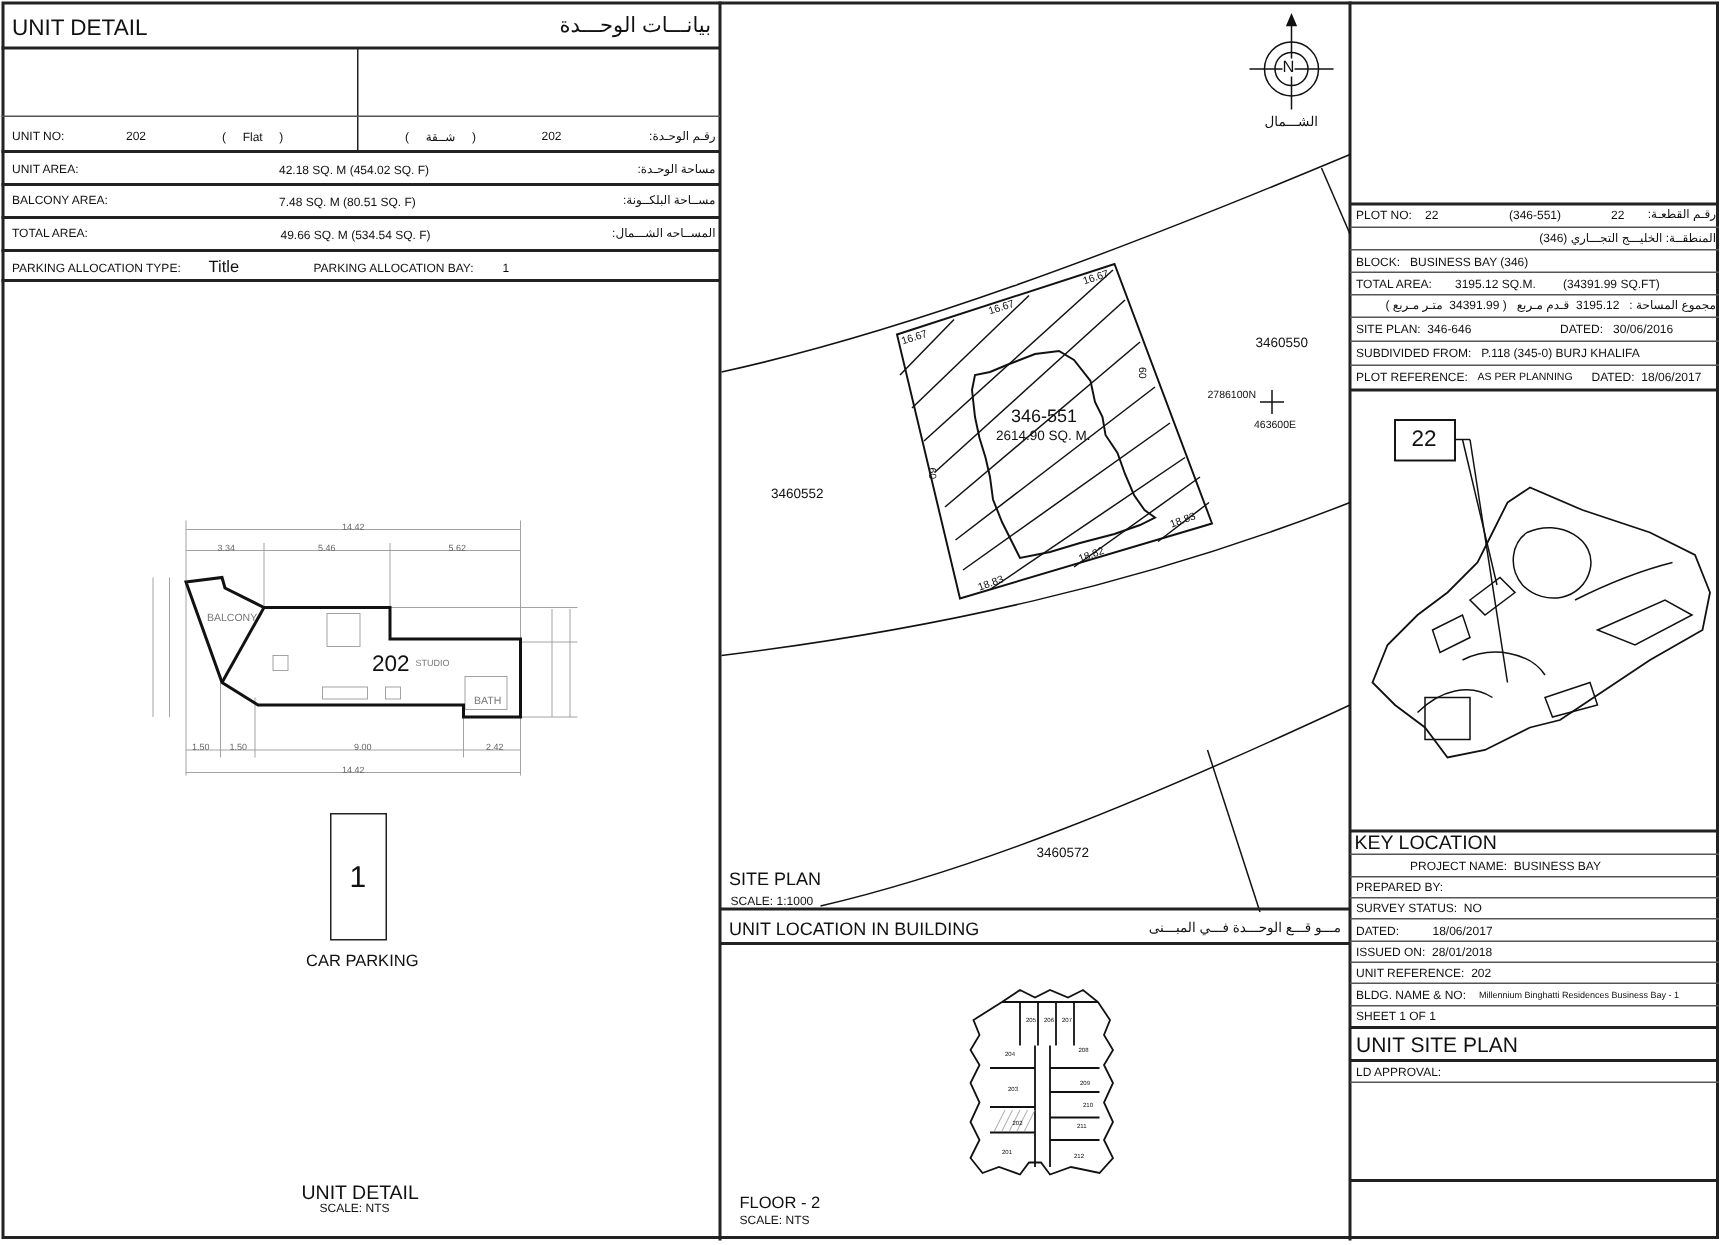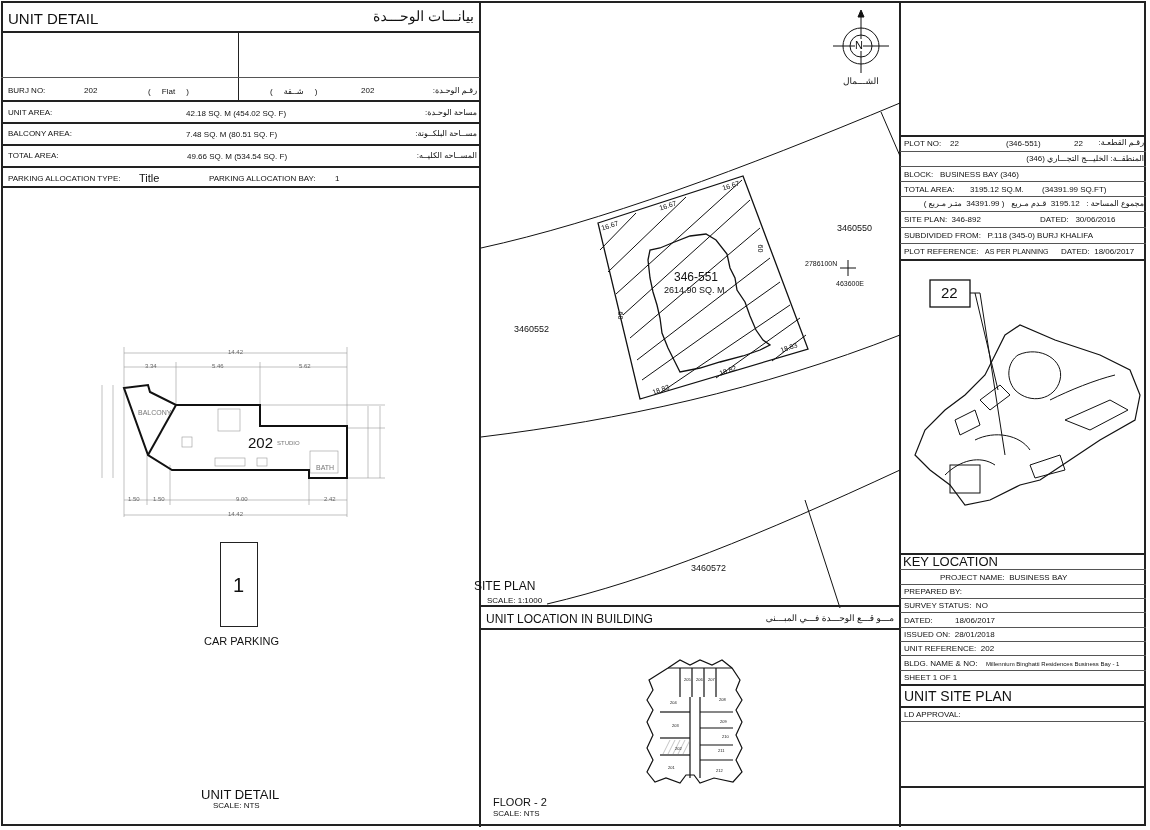--- a/index.html
+++ b/index.html
@@ -22,21 +22,21 @@
 <div class="vline" style="left:479px;top:1px;height:826px;"></div>
 <div class="vline" style="left:899px;top:1px;height:826px;"></div>
 
 <section>
   <div class="t s15" style="left:8px;top:10px;">UNIT DETAIL</div>
   <div class="t s14 ar" style="right:676px;top:8px;">بيانـــات الوحـــدة</div>
   <div class="hline" style="left:1px;top:31px;width:479px;"></div>
   <div class="vline" style="left:238px;top:32px;height:70px;width:1px;"></div>
   <div class="hline" style="left:1px;top:77px;width:479px;height:1px;background:#555;"></div>
 
-  <div class="t s8" style="left:8px;top:86px;">BURJ NO:</div>
+  <div class="t s8" style="left:8px;top:86px;">UNIT NO:</div>
   <div class="t s8" style="left:84px;top:86px;">202</div>
   <div class="t s8" style="left:148px;top:87px;white-space:pre;">(     Flat     )</div>
   <div class="t s8" style="left:270px;top:87px;white-space:pre;">(     شــقة     )</div>
   <div class="t s8" style="left:361px;top:86px;">202</div>
   <div class="t s8 ar" style="right:673px;top:86px;">رقـم الوحـدة:</div>
   <div class="hline" style="left:1px;top:100px;width:479px;"></div>
 
   <div>
     <div class="t s8" style="left:8px;top:108px;text-align:center;">UNIT AREA:</div>
     <div class="t s8" style="left:186px;top:109px;">42.18 SQ. M (454.02 SQ. F)</div>
@@ -45,21 +45,21 @@
   <div class="hline" style="left:1px;top:122px;width:479px;"></div>
   <div>
     <div class="t s8" style="left:8px;top:129px;">BALCONY AREA:</div>
     <div class="t s8" style="left:186px;top:130px;">7.48 SQ. M (80.51 SQ. F)</div>
     <div class="t s8 ar" style="right:673px;top:129px;">مســاحة البلكــونة:</div>
   </div>
   <div class="hline" style="left:1px;top:144px;width:479px;"></div>
   <div>
     <div class="t s8" style="left:8px;top:151px;">TOTAL AREA:</div>
     <div class="t s8" style="left:187px;top:152px;">49.66 SQ. M (534.54 SQ. F)</div>
-    <div class="t s8 ar" style="right:673px;top:151px;">المســاحه الكليــه:</div>
+    <div class="t s8 ar" style="right:673px;top:151px;">المســاحه الشـــمال:</div>
   </div>
   <div class="hline" style="left:1px;top:166px;width:479px;"></div>
   <div class="t s8" style="left:8px;top:174px;">PARKING ALLOCATION TYPE:</div>
   <div class="t s11" style="left:139px;top:172px;">Title</div>
   <div class="t s8" style="left:209px;top:174px;">PARKING ALLOCATION BAY:</div>
   <div class="t s8" style="left:335px;top:174px;">1</div>
   <div class="hline" style="left:1px;top:186px;width:479px;"></div>
 
   <div>
     <svg width="480" height="830" style="left:0;top:0;">
@@ -156,21 +156,21 @@
   <div class="t s7" style="left:805px;top:260px;">2786100N</div>
   <div class="t s7" style="left:836px;top:280px;">463600E</div>
   <div class="t s7" style="left:601px;top:222px;transform:rotate(-18deg);">16.67</div>
   <div class="t s7" style="left:659px;top:202px;transform:rotate(-18deg);">16.67</div>
   <div class="t s7" style="left:722px;top:182px;transform:rotate(-18deg);">16.67</div>
   <div class="t s7" style="left:757px;top:245px;transform:rotate(90deg);">60</div>
   <div class="t s7" style="left:617px;top:312px;transform:rotate(90deg);">60</div>
   <div class="t s7" style="left:780px;top:344px;transform:rotate(-20deg);">18.83</div>
   <div class="t s7" style="left:719px;top:367px;transform:rotate(-20deg);">18.82</div>
   <div class="t s7" style="left:652px;top:386px;transform:rotate(-20deg);">18.83</div>
-  <div class="t s12" style="left:474px;top:579px;">SITE PLAN</div>
+  <div class="t s12" style="left:486px;top:579px;">SITE PLAN</div>
   <div class="t s8" style="left:487px;top:596px;">SCALE: 1:1000</div>
 </section>
 
 <section>
   <div class="hline" style="left:480px;top:605px;width:420px;"></div>
   <div class="t s12" style="left:486px;top:612px;">UNIT LOCATION IN BUILDING</div>
   <div class="t s9 ar" style="right:256px;top:613px;">مـــو قـــع الوحـــدة فـــي المبـــنى</div>
   <div class="hline" style="left:480px;top:628px;width:420px;"></div>
   <svg width="1150" height="830" style="left:0;top:0;">
     <g stroke="#111" stroke-width="1.2" fill="none">
@@ -225,21 +225,21 @@
   <div class="t s8 ar" style="right:6px;top:154px;">المنطقــة: الخليـــج التجـــاري (346)</div>
   <div class="hthin" style="left:900px;top:166px;width:246px;"></div>
   <div class="t s8" style="left:904px;top:170px;white-space:pre;">BLOCK:   BUSINESS BAY (346)</div>
   <div class="hthin" style="left:900px;top:181px;width:246px;"></div>
   <div class="t s8" style="left:904px;top:185px;">TOTAL AREA:</div>
   <div class="t s8" style="left:970px;top:185px;">3195.12 SQ.M.</div>
   <div class="t s8" style="left:1042px;top:185px;">(34391.99 SQ.FT)</div>
   <div class="hthin" style="left:900px;top:196px;width:246px;"></div>
   <div class="t s8 ar" style="right:6px;top:199px;white-space:pre;">مجموع المساحة :   3195.12  قـدم مـربع   ( 34391.99  متـر مـربع )</div>
   <div class="hthin" style="left:900px;top:211px;width:246px;"></div>
-  <div class="t s8" style="left:904px;top:215px;white-space:pre;">SITE PLAN:  346-892</div>
+  <div class="t s8" style="left:904px;top:215px;white-space:pre;">SITE PLAN:  346-646</div>
   <div class="t s8" style="left:1040px;top:215px;white-space:pre;">DATED:   30/06/2016</div>
   <div class="hthin" style="left:900px;top:227px;width:246px;"></div>
   <div class="t s8" style="left:904px;top:231px;white-space:pre;">SUBDIVIDED FROM:   P.118 (345-0) BURJ KHALIFA</div>
   <div class="hthin" style="left:900px;top:243px;width:246px;"></div>
   <div class="t s8" style="left:904px;top:247px;">PLOT REFERENCE:</div>
   <div class="t s7" style="left:985px;top:248px;">AS PER PLANNING</div>
   <div class="t s8" style="left:1061px;top:247px;white-space:pre;">DATED:  18/06/2017</div>
   <div class="hline" style="left:900px;top:259px;width:246px;"></div>
 
   <svg width="1150" height="830" style="left:0;top:0;">

